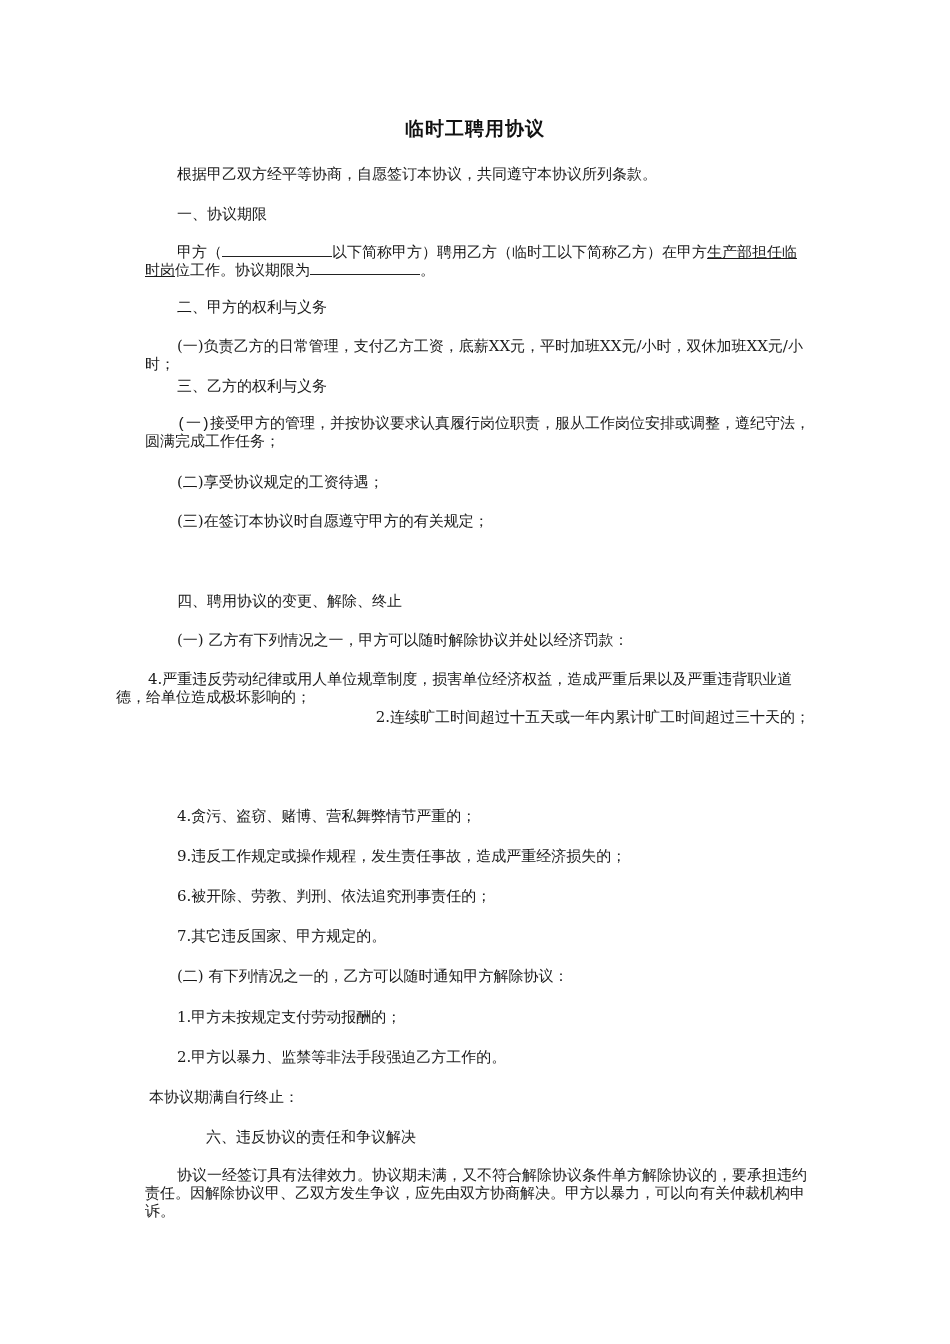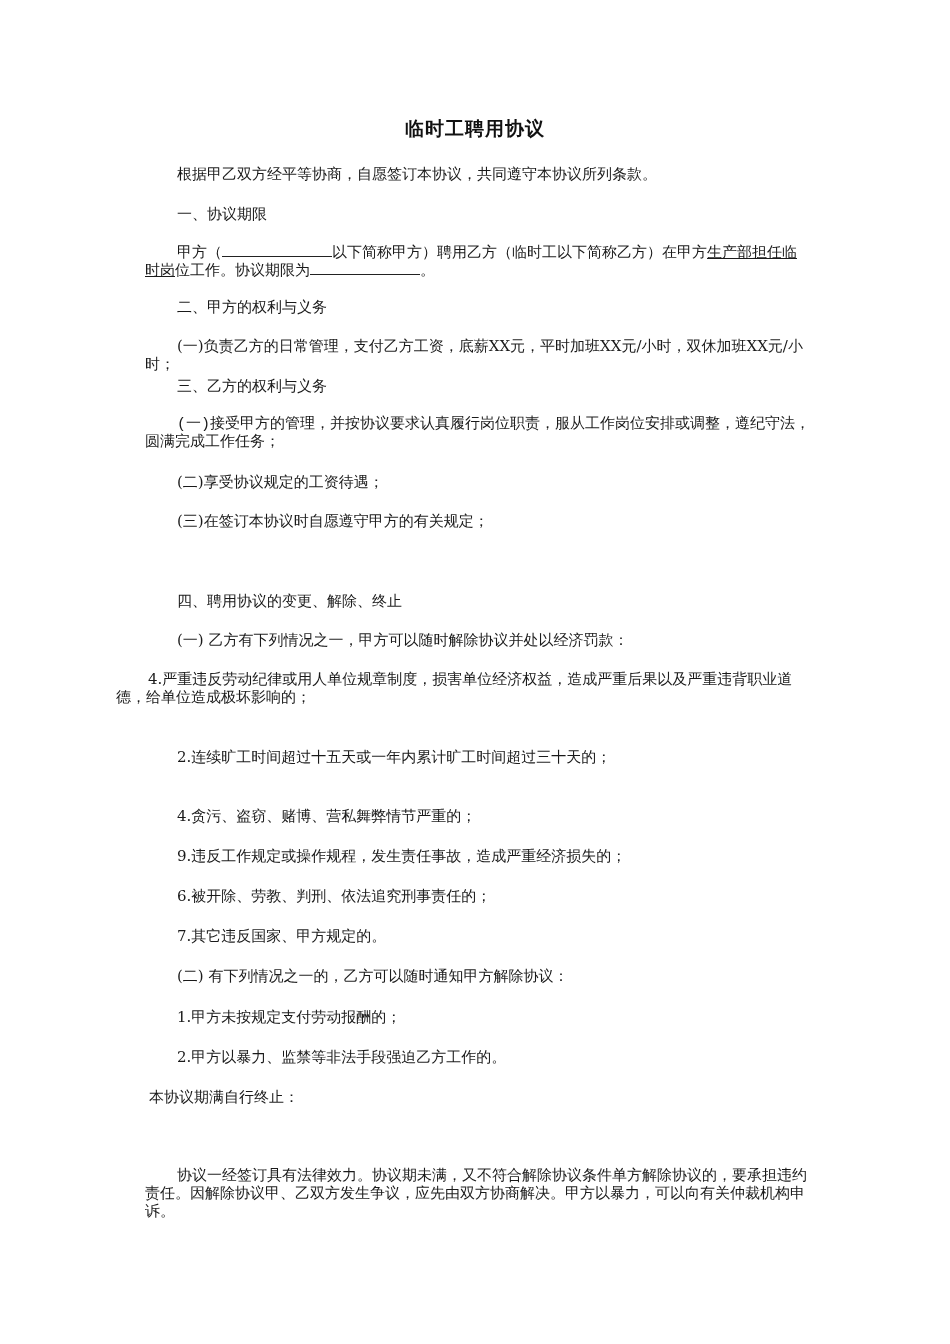--- a/index.html
+++ b/index.html
@@ -73,27 +73,28 @@
   <div class="p indent" style="top:337px;">(一)负责乙方的日常管理，支付乙方工资，底薪XX元，平时加班XX元/小时，双休加班XX元/小时；</div>
 
   <div class="p indent" style="top:377px;">三、乙方的权利与义务</div>
   <div class="p indent" style="top:416px;font-family:Liberation Mono, monospace;">(一)接受甲方的管理，并按协议要求认真履行岗位职责，服从工作岗位安排或调整，遵纪守法，圆满完成工作任务；</div>
   <div class="p indent" style="top:473px;">(二)享受协议规定的工资待遇；</div>
   <div class="p indent" style="top:512px;">(三)在签订本协议时自愿遵守甲方的有关规定；</div>
 
   <div class="p indent" style="top:592px;">四、聘用协议的变更、解除、终止</div>
   <div class="p indent" style="top:631px;">(一) 乙方有下列情况之一，甲方可以随时解除协议并处以经济罚款：</div>
   <div class="p indent" style="top:670px; left:116px; width:694px;">4.严重违反劳动纪律或用人单位规章制度，损害单位经济权益，造成严重后果以及严重违背职业道德，给单位造成极坏影响的；</div>
-  <div class="p indent" style="top:748px;">2.连续旷工时间超过十五天或一年内累计旷工时间超过三十天的；</div>
+  <div class="p indent" style="top:708px;text-align:right;">2.连续旷工时间超过十五天或一年内累计旷工时间超过三十天的；</div>
   <div class="p indent" style="top:807px;">4.贪污、盗窃、赌博、营私舞弊情节严重的；</div>
   <div class="p indent" style="top:847px;">9.违反工作规定或操作规程，发生责任事故，造成严重经济损失的；</div>
   <div class="p indent" style="top:887px;">6.被开除、劳教、判刑、依法追究刑事责任的；</div>
   <div class="p indent" style="top:927px;">7.其它违反国家、甲方规定的。</div>
 
   <div class="p indent" style="top:967px;">(二) 有下列情况之一的，乙方可以随时通知甲方解除协议：</div>
   <div class="p indent" style="top:1008px;">1.甲方未按规定支付劳动报酬的；</div>
   <div class="p indent" style="top:1048px;">2.甲方以暴力、监禁等非法手段强迫乙方工作的。</div>
 
   <div class="p" style="top:1088px; left:149px;">本协议期满自行终止：</div>
 
+  <div class="p" style="top:1128px; left:206px;">六、违反协议的责任和争议解决</div>
   <div class="p indent" style="top:1166px;">协议一经签订具有法律效力。协议期未满，又不符合解除协议条件单方解除协议的，要承担违约责任。因解除协议甲、乙双方发生争议，应先由双方协商解决。甲方以暴力，可以向有关仲裁机构申诉。</div>
 
 </div>
 
 </body></html>

